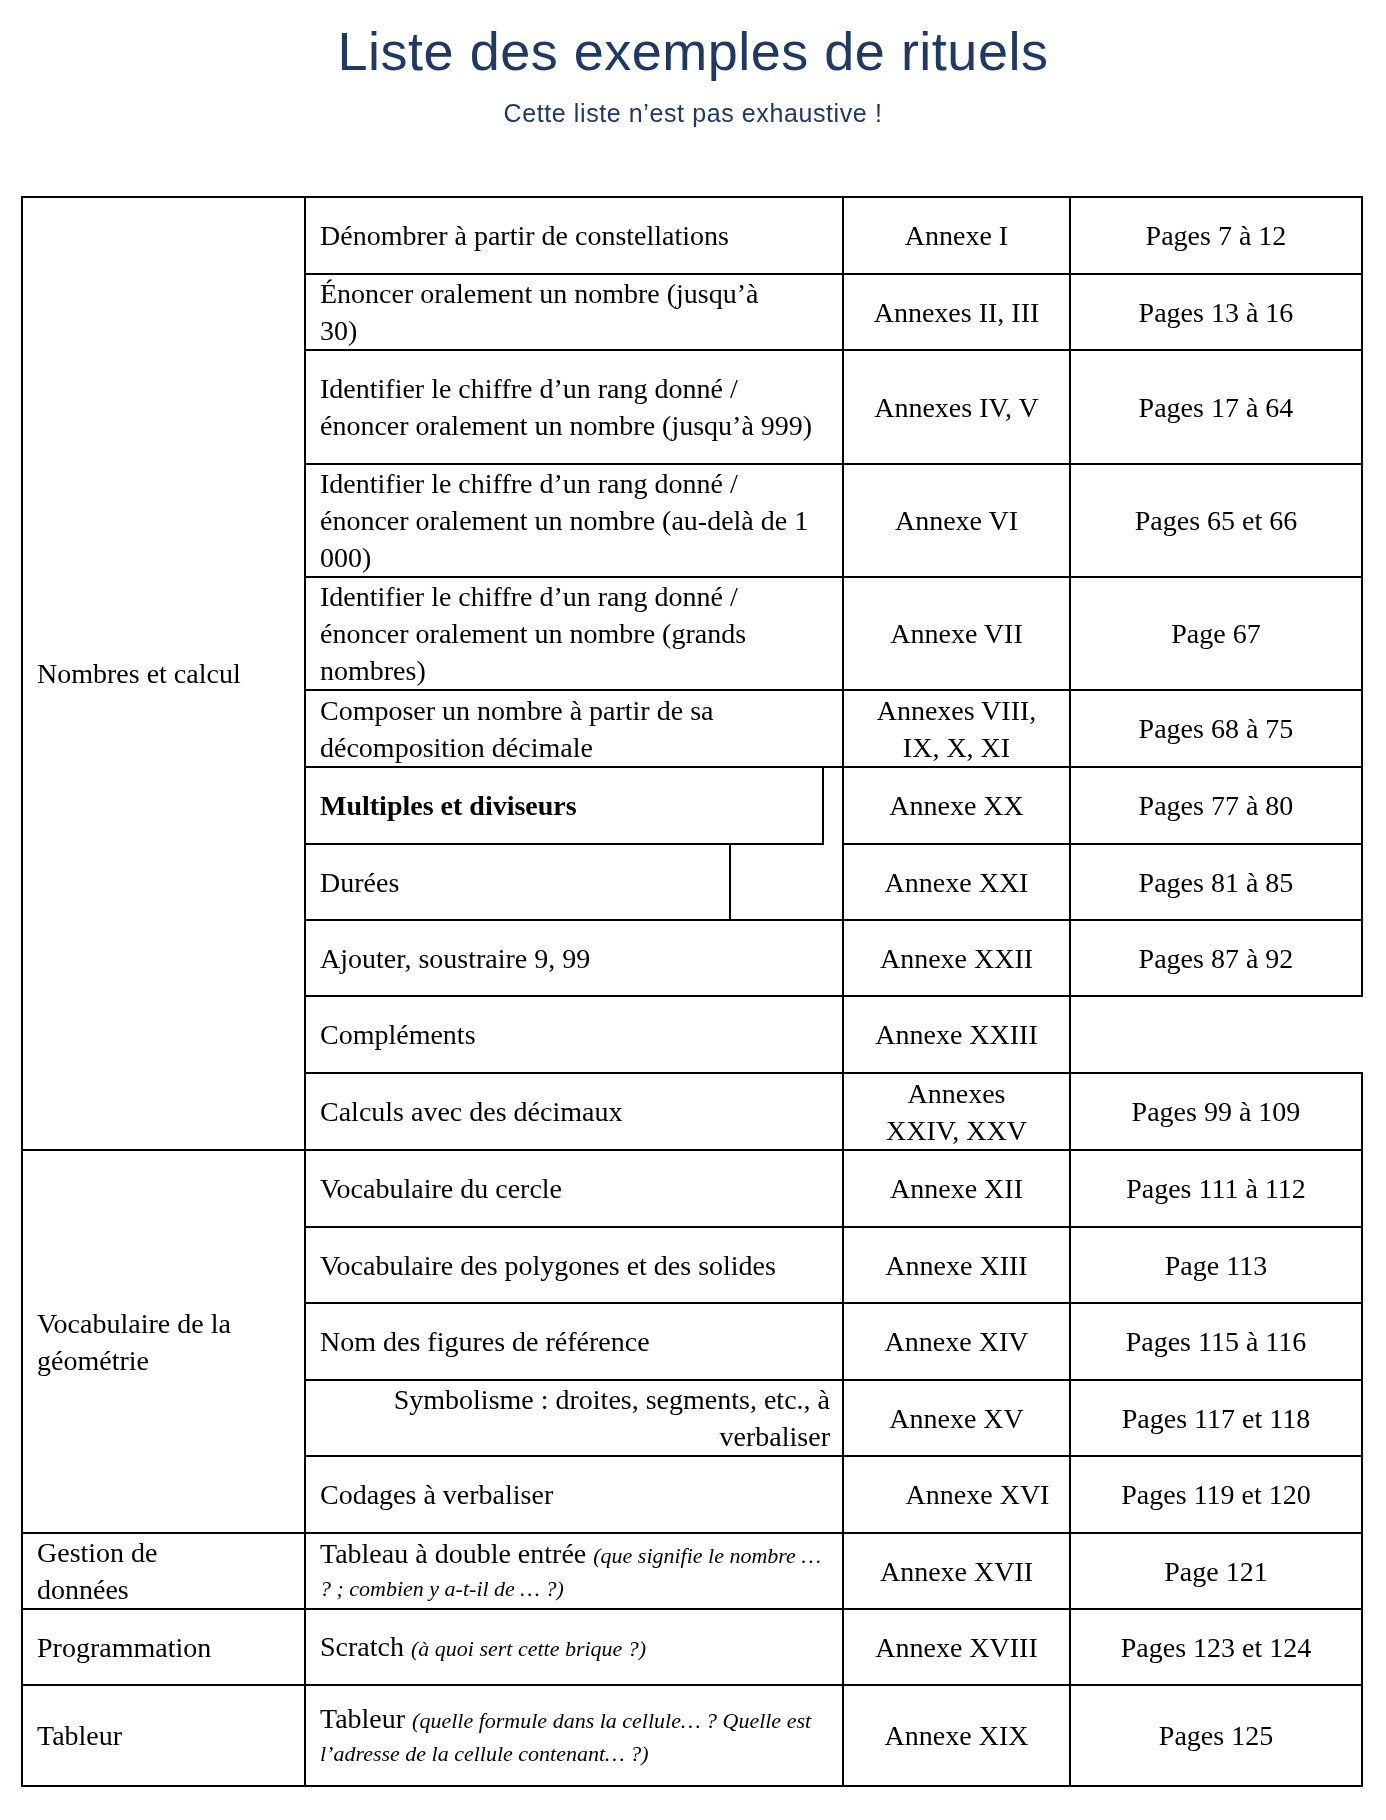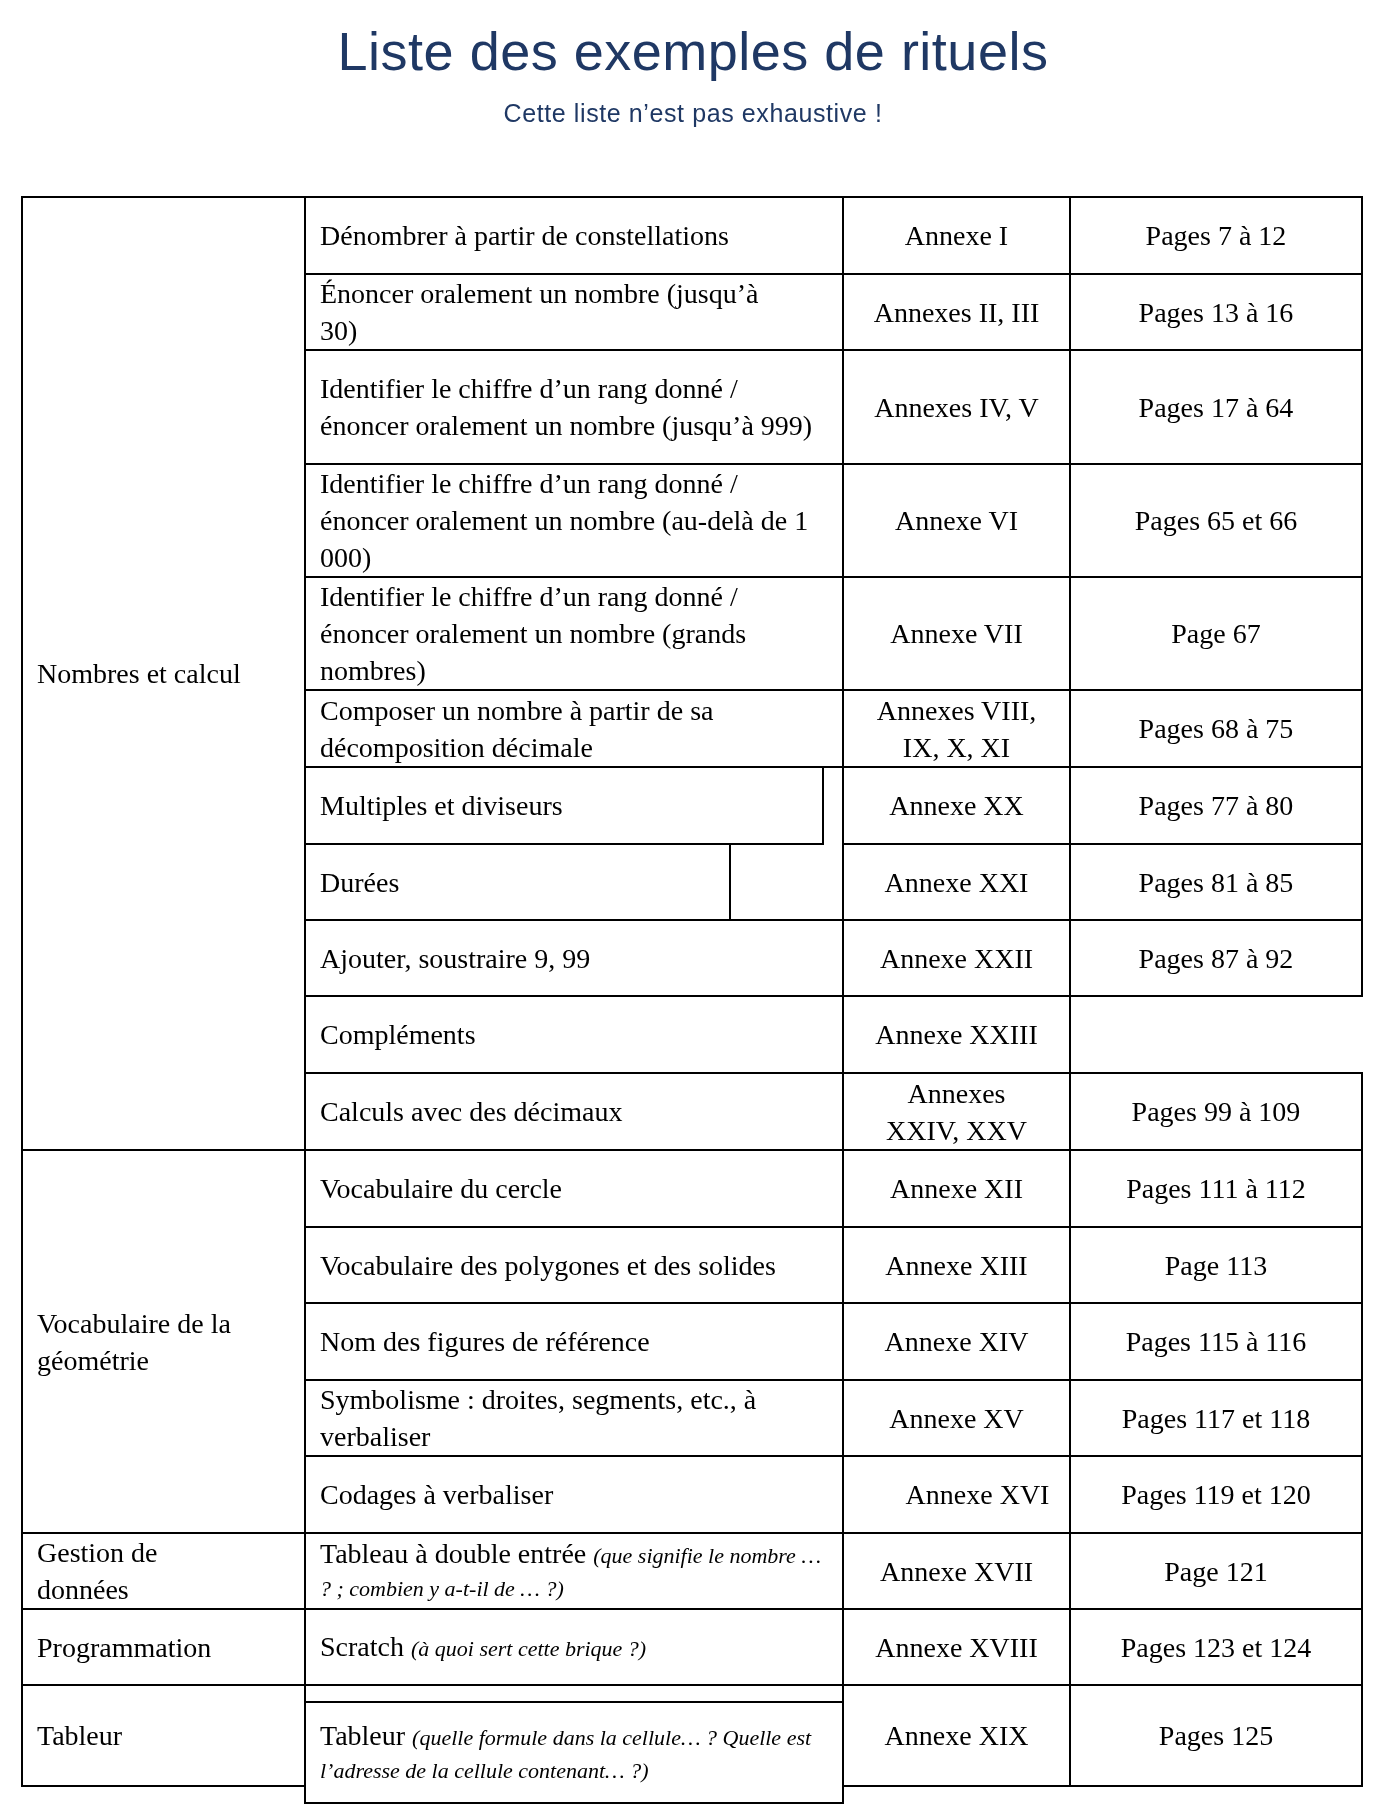--- a/index.html
+++ b/index.html
@@ -161,21 +161,21 @@
   <div class="cell left" style="left:304px; top:689px; width:540px; height:79px;">
     <span class="txt" style="width:505px;">Composer un nombre à partir de sa décomposition décimale</span>
   </div>
   <div class="cell center" style="left:842px; top:689px; width:229px; height:79px;">
     <span class="txt" style="width:190px;">Annexes VIII, IX, X, XI</span>
   </div>
   <div class="cell center" style="left:1069px; top:689px; width:294px; height:79px;">
     <span class="txt">Pages 68 à 75</span>
   </div>
 
-  <div class="cell left" style="left:304px; top:766px; width:520px; height:79px;">
+  <div class="cell left" style="left:304px; top:766px; width:520px; height:79px;font-weight:bold;">
     <span class="txt">Multiples et diviseurs</span>
   </div>
   <div class="cell center" style="left:842px; top:766px; width:229px; height:79px;">
     <span class="txt">Annexe XX</span>
   </div>
   <div class="cell center" style="left:1069px; top:766px; width:294px; height:79px;">
     <span class="txt">Pages 77 à 80</span>
   </div>
 
   <div class="cell left" style="left:304px; top:843px; width:427px; height:78px;">
@@ -238,21 +238,21 @@
   <div class="cell left" style="left:304px; top:1302px; width:540px; height:79px;">
     <span class="txt">Nom des figures de référence</span>
   </div>
   <div class="cell center" style="left:842px; top:1302px; width:229px; height:79px;">
     <span class="txt">Annexe XIV</span>
   </div>
   <div class="cell center" style="left:1069px; top:1302px; width:294px; height:79px;">
     <span class="txt">Pages 115 à 116</span>
   </div>
 
-  <div class="cell left" style="left:304px; top:1379px; width:540px; height:78px;">
+  <div class="cell left" style="left:304px; top:1379px; width:540px; height:78px;text-align:right;">
     <span class="txt" style="width:510px;">Symbolisme : droites, segments, etc., à verbaliser</span>
   </div>
   <div class="cell center" style="left:842px; top:1379px; width:229px; height:78px;">
     <span class="txt">Annexe XV</span>
   </div>
   <div class="cell center" style="left:1069px; top:1379px; width:294px; height:78px;">
     <span class="txt">Pages 117 et 118</span>
   </div>
 
   <div class="cell left" style="left:304px; top:1455px; width:540px; height:79px;">
@@ -284,21 +284,21 @@
       <span class="note">(à quoi sert cette brique ?)</span>
     </span>
   </div>
   <div class="cell center" style="left:842px; top:1608px; width:229px; height:78px;">
     <span class="txt">Annexe XVIII</span>
   </div>
   <div class="cell center" style="left:1069px; top:1608px; width:294px; height:78px;">
     <span class="txt">Pages 123 et 124</span>
   </div>
 
-  <div class="cell left" style="left:304px; top:1684px; width:540px; height:103px;margin-top:17px;">
+  <div class="cell left" style="left:304px; top:1684px; width:540px; height:103px;">
     <span class="txt rich" style="width:500px;">
       <span class="main">Tableur</span>
       <span class="note">(quelle formule dans la cellule… ? Quelle est l’adresse de la cellule contenant… ?)</span>
     </span>
   </div>
   <div class="cell center" style="left:842px; top:1684px; width:229px; height:103px;">
     <span class="txt">Annexe XIX</span>
   </div>
   <div class="cell center" style="left:1069px; top:1684px; width:294px; height:103px;">
     <span class="txt">Pages 125</span>

